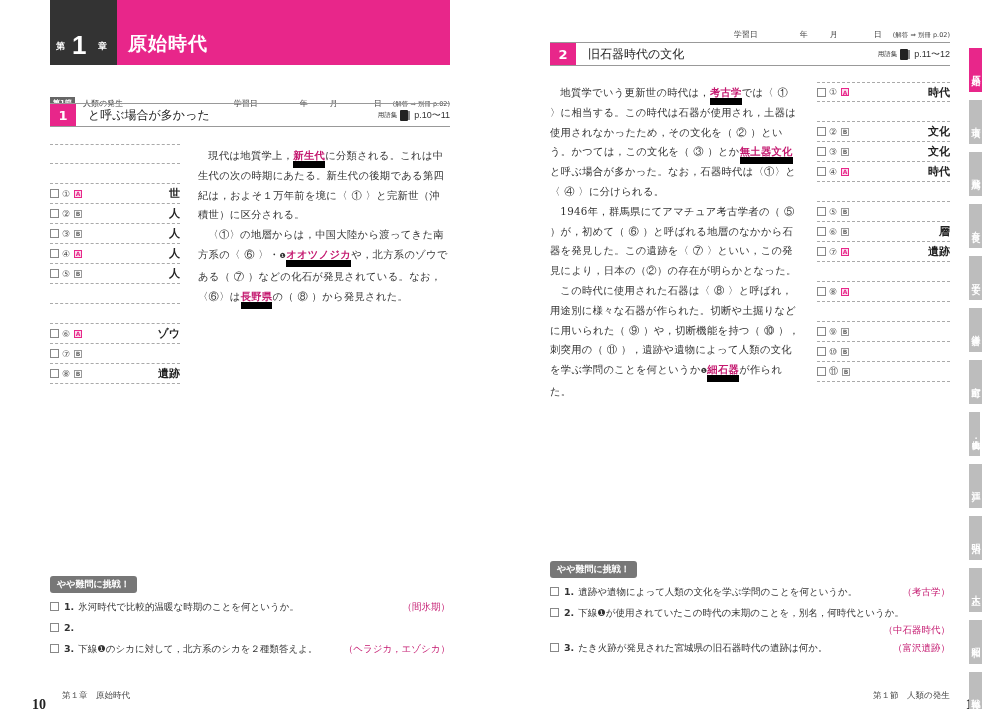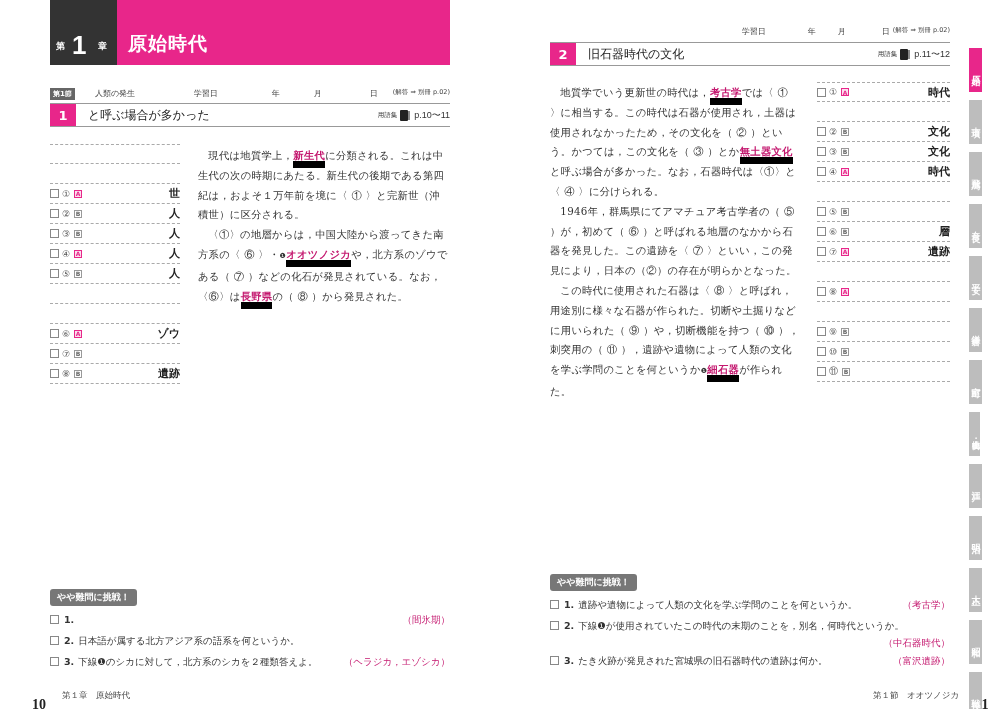--- a/index.html
+++ b/index.html
@@ -9,27 +9,27 @@
   
   .chapter-header { position: absolute; left: 50px; top: 0; width: 400px; height: 65px; background: #e8268a; }
   .chapter-num-box { position: absolute; left: 0; top: 0; width: 67px; height: 65px; background: #333333; color: #fff; }
   .chapter-num-box .pre, .chapter-num-box .post { position: absolute; bottom: 12px; font-size: 9px; font-weight: bold; }
   .chapter-num-box .pre { left: 6px; }
   .chapter-num-box .post { left: 48px; }
   .chapter-num-box .num { position: absolute; left: 22px; bottom: 4px; font-size: 26px; font-weight: bold; font-family: "Liberation Sans", sans-serif; }
   .chapter-title { position: absolute; left: 78px; bottom: 8px; color: #fff; font-size: 19px; font-weight: bold; letter-spacing: 1px; }
 
   
-  .meta-row { position: absolute; height: 14px; font-size: 8px; color: #444; display: flex; align-items: flex-start; }
+  .meta-row { position: absolute; height: 14px; font-size: 8px; color: #444; display: flex; align-items: flex-end; }
   .section-badge { background: #666; color: #fff; font-weight: bold; font-size: 7px; padding: 1px 3px; margin-right: 8px; }
   .meta-row .spacer { flex: 1; }
   .meta-row .study { margin-right: 42px; }
   .meta-row .year { margin-right: 22px; }
   .meta-row .month { margin-right: 36px; }
-  .meta-row .ans { font-size: 6.5px; margin-left: 3px; }
+  .meta-row .ans { font-size: 6.5px; margin-left: 11px; }
 
   
   .topic-bar { position: absolute; height: 24px; border-top: 1px solid #999; border-bottom: 1px solid #999; display: flex; align-items: center; }
   .topic-num { width: 26px; height: 22px; background: #e8268a; color: #fff; font-weight: bold; font-size: 13px; display: flex; align-items: center; justify-content: center; }
   .topic-title { margin-left: 12px; font-size: 12px; color: #222; }
   .topic-bar .spacer { flex: 1; }
   .yogo { font-size: 6.5px; color: #333; margin-right: 3px; }
   .book-icon { width: 8px; height: 11px; background: #222; border-radius: 1px; margin-right: 6px; position: relative; }
   .book-icon::after { content: ""; position: absolute; right: -2px; top: 1px; width: 2px; height: 9px; background: #888; }
   .pages { font-size: 9px; color: #333; font-family: "Liberation Sans", sans-serif; }
@@ -44,21 +44,21 @@
   .lvl.A { border-color: #e8268a; color: #e8268a; background: #fbe0ee; }
   .ans-row .spacer { flex: 1; }
   .suffix { font-size: 11px; font-weight: bold; color: #222; }
 
   
   .body-text { position: absolute; font-family: "DejaVu Serif", serif; font-size: 10.3px; line-height: 19.8px; color: #333; letter-spacing: 0.3px; }
   .body-text p { text-indent: 1em; }
   .kw { color: #c4186f; font-weight: bold; border-bottom: 7px solid #000000; font-family: "DejaVu Sans", sans-serif; }
 
   
-  .challenge { position: absolute; margin-top: 13px; }
+  .challenge { position: absolute; }
   .challenge-tag { display: inline-block; background: #777; color: #fff; font-weight: bold; font-size: 9px; padding: 2px 7px; border-radius: 3px; margin-bottom: 3px; }
   .q-row { display: flex; align-items: flex-start; font-size: 9.5px; line-height: 21px; font-family: "DejaVu Serif", serif; color: #333; }
   .q-row .chk { margin-top: 6px; margin-right: 5px; }
   .q-num { font-weight: bold; font-family: "DejaVu Sans", sans-serif; margin-right: 4px; }
   .q-row .spacer { flex: 1; }
   .q-ans { color: #c4186f; font-family: "DejaVu Sans", sans-serif; white-space: nowrap; }
   .q-wrap { display: block; text-align: right; font-size: 9.5px; line-height: 14px; }
 
   
   .footer { position: absolute; top: 679px; font-size: 8.5px; color: #444; display: flex; align-items: center; }
@@ -74,21 +74,21 @@
 
 <div class="chapter-header">
   <div class="chapter-num-box">
     <span class="pre">第</span>
     <span class="num">1</span>
     <span class="post">章</span>
   </div>
   <div class="chapter-title">原始時代</div>
 </div>
 
-<div class="meta-row" style="left:50px; top:88px; width:400px;gap:12px;">
+<div class="meta-row" style="left:50px; top:95px; width:400px;">
   <span class="section-badge">第1節</span>
   <span>人類の発生</span>
   <span class="spacer"></span>
   <span class="study">学習日</span>
   <span class="year">年</span>
   <span class="month">月</span>
   <span>日</span>
   <span class="ans">(解答 ⇒ 別冊 p.02)</span>
 </div>
 
@@ -167,27 +167,27 @@
 <div class="body-text" style="left:198px; top:146px; width:252px;">
   <p><span>現代は地質学上，</span><span class="kw">新生代</span><span>に分類される。これは中生代の次の時期にあたる。新生代の後期である第四紀は，およそ１万年前を境に〈 ① 〉と完新世（沖積世）に区分される。</span></p>
   <p><span>〈①〉の地層からは，中国大陸から渡ってきた南方系の〈 ⑥ 〉・</span><span style="font-size:7px;">❶</span><span class="kw">オオツノジカ</span><span>や，北方系のゾウである（ ⑦ ）などの化石が発見されている。なお，〈⑥〉は</span><span class="kw">長野県</span><span>の（ ⑧ ）から発見された。</span></p>
 </div>
 
 <div class="challenge" style="left:50px; top:572px; width:400px;">
   <span class="challenge-tag">やや難問に挑戦！</span>
   <div class="q-row">
       <span class="chk"></span>
       <span class="q-num">1.</span>
+      <span>氷河時代で比較的温暖な時期のことを何というか。</span>
       <span class="spacer"></span>
       <span class="q-ans">（間氷期）</span>
     </div>
   <div class="q-row">
       <span class="chk"></span>
       <span class="q-num">2.</span>
-      <span>日本語が属する北方アジア系の語系を何というか。</span>
       <span class="spacer"></span>
     </div>
   <div class="q-row">
       <span class="chk"></span>
       <span class="q-num">3.</span>
       <span>下線❶のシカに対して，北方系のシカを２種類答えよ。</span>
       <span class="spacer"></span>
       <span class="q-ans">（ヘラジカ，エゾシカ）</span>
     </div>
 </div>
@@ -323,21 +323,21 @@
   <div class="q-row">
       <span class="chk"></span>
       <span class="q-num">3.</span>
       <span>たき火跡が発見された宮城県の旧石器時代の遺跡は何か。</span>
       <span class="spacer"></span>
       <span class="q-ans">（富沢遺跡）</span>
     </div>
 </div>
 
 <div class="footer" style="left:873px;">
-  <span>第１節　オオツノジカ</span>
+  <span>第１節　人類の発生</span>
   <span class="pnum" style="margin-left:16px;">11</span>
 </div>
 
 <div class="side-tabs">
   <div class="side-tab active">原始</div>
   <div class="side-tab">古墳</div>
   <div class="side-tab">飛鳥</div>
   <div class="side-tab">奈良</div>
   <div class="side-tab">平安</div>
   <div class="side-tab">鎌倉</div>

